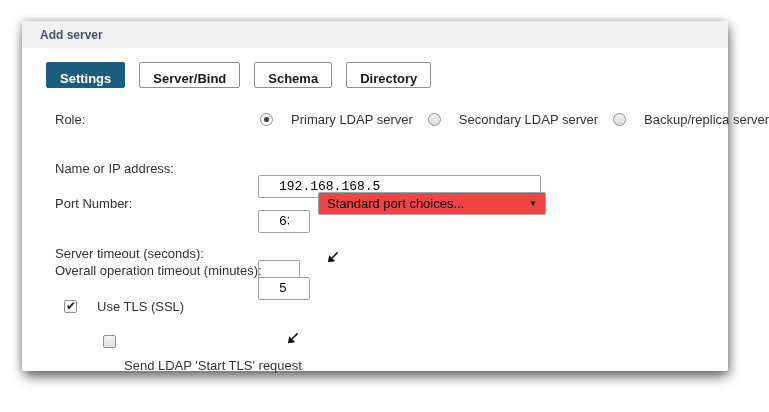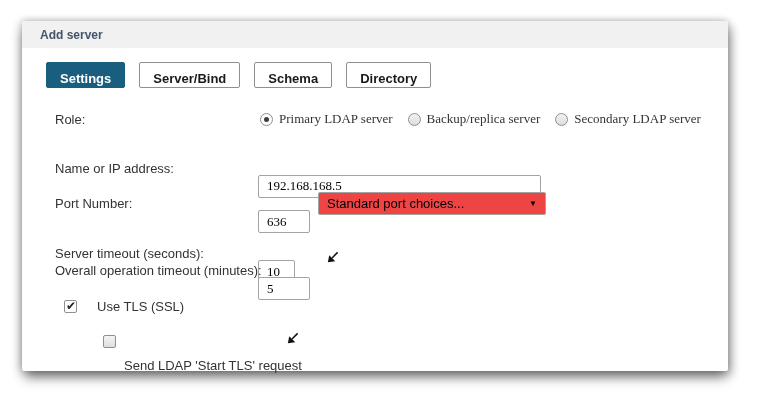--- a/index.html
+++ b/index.html
@@ -55,32 +55,32 @@
   }
   .row {
     position: absolute;
     display: flex;
     align-items: center;
     font-size: 13px;
     color: #333333;
   }
   .row .field-label { white-space: nowrap; }
   .txt {
-    font-family: Liberation Serif, serif;
+    font-family: Liberation Mono, monospace;
     font-size: 13px;
     color: #000;
     border: 1px solid #a3a3a3;
     border-radius: 2px;
     height: 23px;
-    padding: 0 8px;
+    padding: 0 20px;
     background: #fff;
     margin-top: 36px;
   }
   .radio-group { display: flex; align-items: center; gap: 15px; }
-  .radio-opt { display: flex; align-items: center; gap: 6px; white-space: nowrap; font-family: Liberation Serif, serif; }
+  .radio-opt { display: flex; align-items: center; gap: 18px; white-space: nowrap; }
   .radio {
     width: 13px; height: 13px;
     border: 1px solid #8f8f8f;
     border-radius: 50%;
     background: linear-gradient(#f2f2f2, #dcdcdc);
     display: inline-block;
     position: relative;
     cursor: pointer;
     flex: 0 0 auto;
   }
@@ -152,25 +152,25 @@
 
   <div class="row" style="left:33px; top:88px; height:20px; right:0;">
     <span class="field-label">Role:</span>
     <div class="radio-group" style="position:absolute; left:205px;">
       <span class="radio-opt">
         <span class="radio selected"></span>
         <span>Primary LDAP server</span>
       </span>
       <span class="radio-opt">
         <span class="radio"></span>
-        <span>Backup/replica server</span>
+        <span>Secondary LDAP server</span>
       </span>
       <span class="radio-opt">
         <span class="radio"></span>
-        <span>Secondary LDAP server</span>
+        <span>Backup/replica server</span>
       </span>
     </div>
   </div>
 
   <div class="row" style="left:33px; top:136px; height:22px; right:6px;">
     <span class="field-label">Name or IP address:</span>
     <input class="txt" style="position: absolute; left: 203px; width: 283px;" value="192.168.168.5">
   </div>
 
   <div class="row" style="left:33px; top:171px; height:23px; right:0;">

